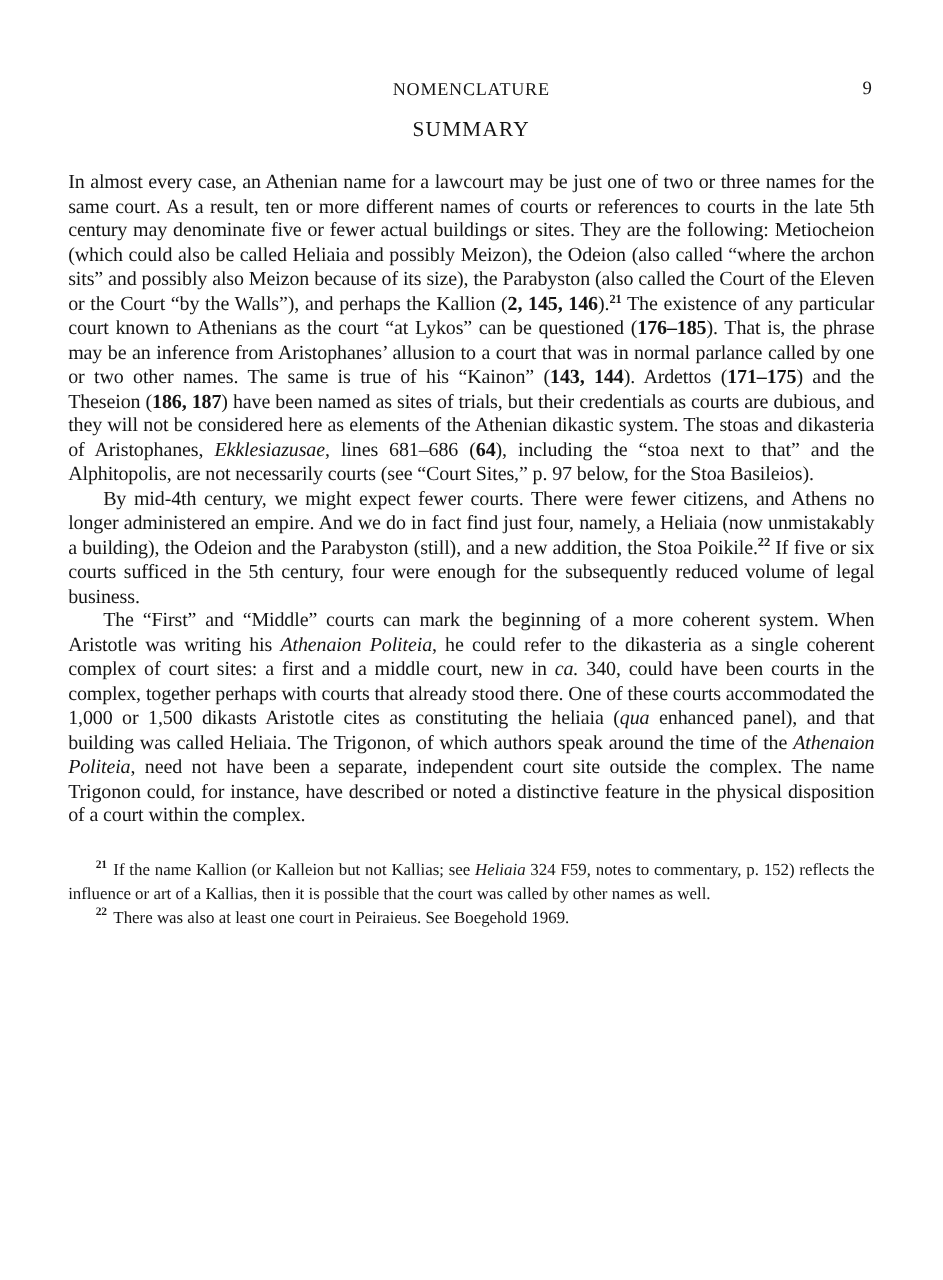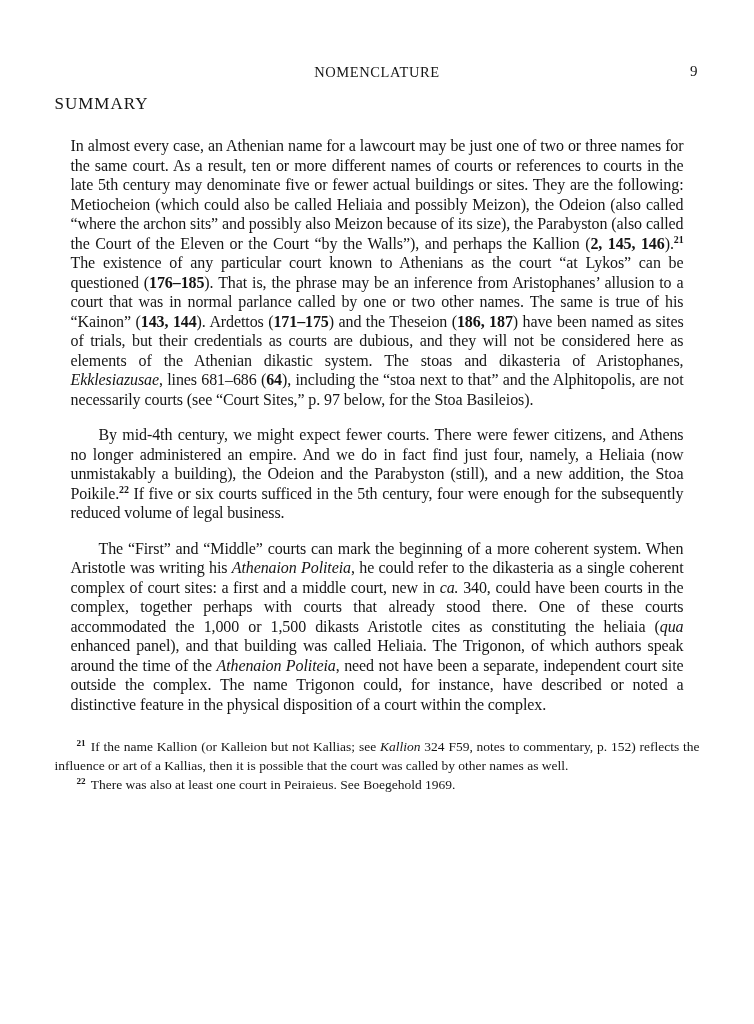--- a/index.html
+++ b/index.html
@@ -32,33 +32,33 @@
     letter-spacing: 0.6px;
     display: inline-block;
   }
   .page-number {
     position: absolute;
     right: 2px;
     top: 0;
     font-size: 15px;
   }
   .section-title {
-    text-align: left;
+    text-align: center;
     font-size: 17px;
     letter-spacing: 1px;
     margin-top: 13px;
   }
   .body-text {
     margin-top: 22px;
     font-size: 16px;
     line-height: 19.5px;
     text-align: justify;
     letter-spacing: -0.1px;
   }
-  .para { margin: 16px; }
+  .para { margin: 0; }
   .para.indented { text-indent: 28px; }
   .b { font-weight: bold; }
   .i { font-style: italic; }
   sup.fnref {
     font-size: 0.62em;
     font-weight: bold;
     vertical-align: baseline;
     position: relative;
     top: -0.55em;
     line-height: 0;
@@ -94,21 +94,21 @@
     <div class="section-title">SUMMARY</div>
 
     <div class="body-text">
       <p class="para"><span>In almost every case, an Athenian name for a lawcourt may be just one of two or three names for the same court.  As a result, ten or more different names of courts or references to courts in the late 5th century may denominate five or fewer actual buildings or sites.  They are the following:  Metiocheion (which could also be called Heliaia and possibly Meizon), the Odeion (also called “where the archon sits” and possibly also Meizon because of its size), the Parabyston (also called the Court of the Eleven or the Court “by the Walls”), and perhaps the Kallion (</span><span class="b">2, 145, 146</span><span>).</span><sup class="fnref">21</sup><span>  The existence of any particular court known to Athenians as the court “at Lykos” can be questioned (</span><span class="b">176–185</span><span>).  That is, the phrase may be an inference from Aristophanes’ allusion to a court that was in normal parlance called by one or two other names.  The same is true of his “Kainon” (</span><span class="b">143, 144</span><span>).  Ardettos (</span><span class="b">171–175</span><span>) and the Theseion (</span><span class="b">186, 187</span><span>) have been named as sites of trials, but their credentials as courts are dubious, and they will not be considered here as elements of the Athenian dikastic system.  The stoas and dikasteria of Aristophanes, </span><span class="i">Ekklesiazusae</span><span>, lines 681–686 (</span><span class="b">64</span><span>), including the “stoa next to that” and the Alphitopolis, are not necessarily courts (see “Court Sites,” p. 97 below, for the Stoa Basileios).</span></p>
       <p class="para indented"><span>By mid-4th century, we might expect fewer courts.  There were fewer citizens, and Athens no longer administered an empire.  And we do in fact find just four, namely, a Heliaia (now unmistakably a building), the Odeion and the Parabyston (still), and a new addition, the Stoa Poikile.</span><sup class="fnref">22</sup><span>  If five or six courts sufficed in the 5th century, four were enough for the subsequently reduced volume of legal business.</span></p>
       <p class="para indented"><span>The “First” and “Middle” courts can mark the beginning of a more coherent system.  When Aristotle was writing his </span><span class="i">Athenaion Politeia</span><span>, he could refer to the dikasteria as a single coherent complex of court sites:  a first and a middle court, new in </span><span class="i">ca.</span><span> 340, could have been courts in the complex, together perhaps with courts that already stood there.  One of these courts accommodated the 1,000 or 1,500 dikasts Aristotle cites as constituting the heliaia (</span><span class="i">qua</span><span> enhanced panel), and that building was called Heliaia.  The Trigonon, of which authors speak around the time of the </span><span class="i">Athenaion Politeia</span><span>, need not have been a separate, independent court site outside the complex.  The name Trigonon could, for instance, have described or noted a distinctive feature in the physical disposition of a court within the complex.</span></p>
     </div>
 
     <div class="footnotes">
       <p class="footnote">
-        <sup class="fnmark">21</sup><span><span>If the name Kallion (or Kalleion but not Kallias; see </span><span class="i">Kallion</span><span> 324 F59, notes to commentary, p. 152) reflects the influence or art of a Kallias, then it is possible that the court was called by other names as well.</span></span>
+        <sup class="fnmark">21</sup><span><span>If the name Kallion (or Kalleion but not Kallias; see </span><span class="i">Heliaia</span><span> 324 F59, notes to commentary, p. 152) reflects the influence or art of a Kallias, then it is possible that the court was called by other names as well.</span></span>
       </p>
       <p class="footnote">
         <sup class="fnmark">22</sup><span><span>There was also at least one court in Peiraieus.  See Boegehold 1969.</span></span>
       </p>
     </div>
 
   </div>
 </div>
 
 </body></html>

